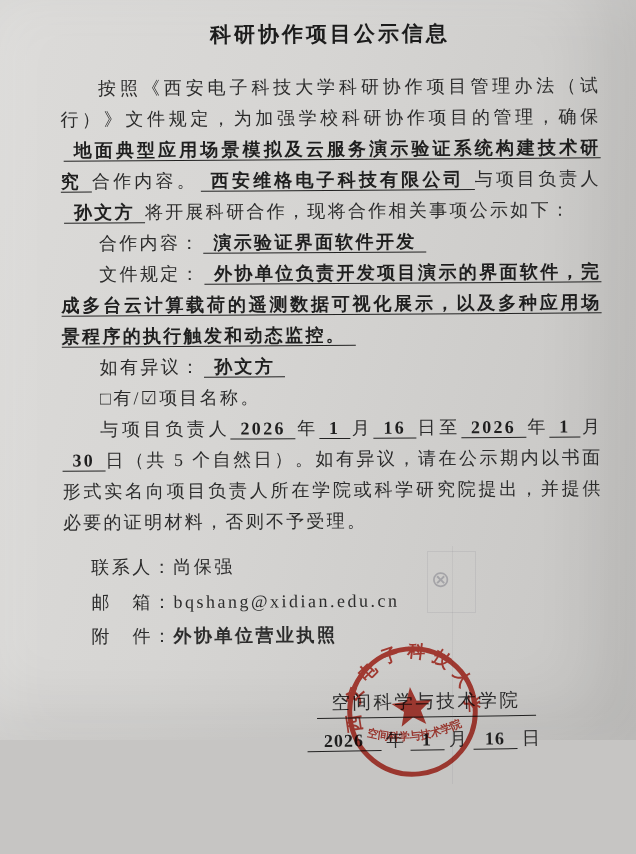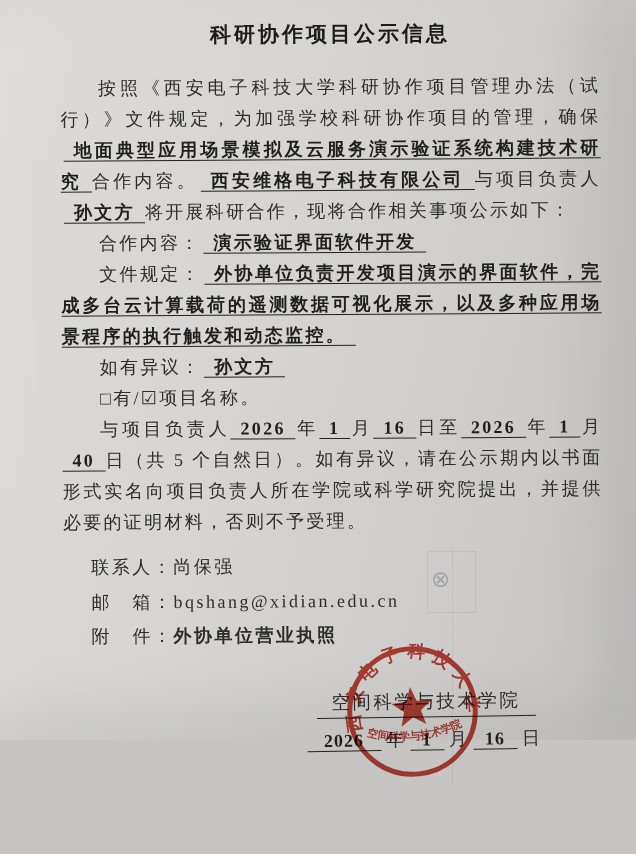--- a/index.html
+++ b/index.html
@@ -50,21 +50,21 @@
     <p class="para indent"><span>按照《西安电子科技大学科研协作项目管理办法（试行）》文件规定，为加强学校科研协作项目的管理，确保</span><span class="blank pad">地面典型应用场景模拟及云服务演示验证系统构建技术研究</span><span>合作内容。</span><span class="blank pad">西安维格电子科技有限公司</span><span>与项目负责人</span><span class="blank pad">孙文方</span><span>将开展科研合作，现将合作相关事项公示如下：</span></p>
 
     <p class="para indent"><span>合作内容：</span><span class="blank pad">演示验证界面软件开发</span></p>
 
     <p class="para indent"><span>文件规定：</span><span class="blank pad">外协单位负责开发项目演示的界面软件，完成多台云计算载荷的遥测数据可视化展示，以及多种应用场景程序的执行触发和动态监控。</span></p>
 
     <p class="para indent"><span>如有异议：</span><span class="blank pad">孙文方</span></p>
 
     <p class="para indent"><span>□</span><span>有</span><span>/</span><span>☑</span><span>项目名称。</span></p>
 
-    <p class="para indent"><span>与项目负责人</span><span class="num">2026</span><span>年</span><span class="num">1</span><span>月</span><span class="num">16</span><span>日至</span><span class="num">2026</span><span>年</span><span class="num">1</span><span>月</span><span class="num">40</span><span>日</span><span>（共 5 个自然日）。如有异议，请在公示期内以书面形式实名向项目负责人所在学院或科学研究院提出，并提供必要的证明材料，否则不予受理。</span></p>
+    <p class="para indent"><span>与项目负责人</span><span class="num">2026</span><span>年</span><span class="num">1</span><span>月</span><span class="num">16</span><span>日至</span><span class="num">2026</span><span>年</span><span class="num">1</span><span>月</span><span class="num">30</span><span>日</span><span>（共 5 个自然日）。如有异议，请在公示期内以书面形式实名向项目负责人所在学院或科学研究院提出，并提供必要的证明材料，否则不予受理。</span></p>
 
     <p class="contact first"><span>联系人：</span><span>尚保强</span></p>
 
     <p class="contact"><span>邮　箱：</span><span>bqshang@xidian.edu.cn</span></p>
 
     <p class="contact"><span>附　件：</span><span class="bold">外协单位营业执照</span></p>
 
     <div class="signature">
       <span class="dept">空间科学与技术学院</span>
       <div class="sig-date"><span class="num y">2026</span><span class="unit">年</span><span class="num m">1</span><span class="unit">月</span><span class="num d">16</span><span class="unit">日</span></div>

